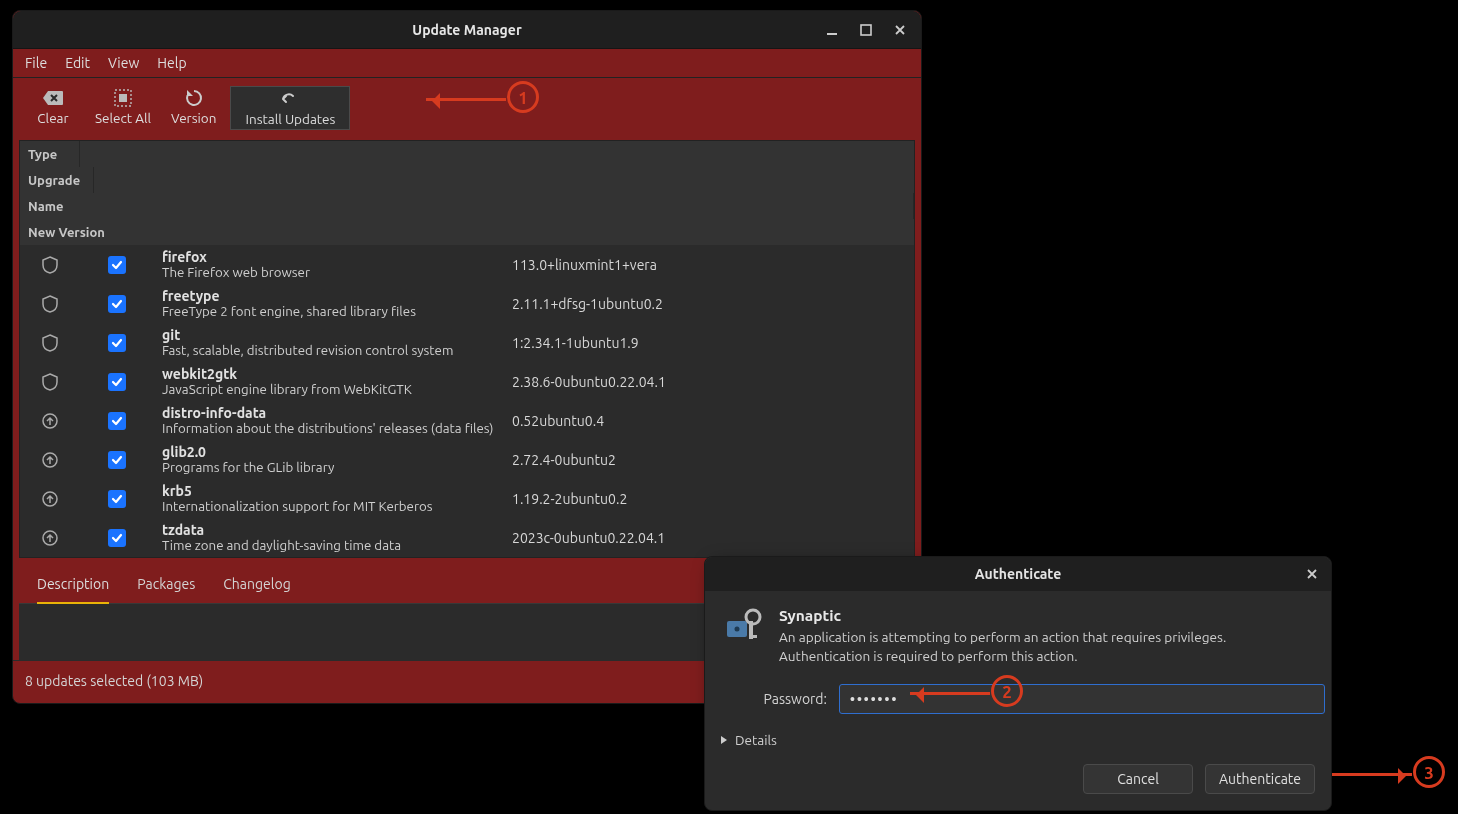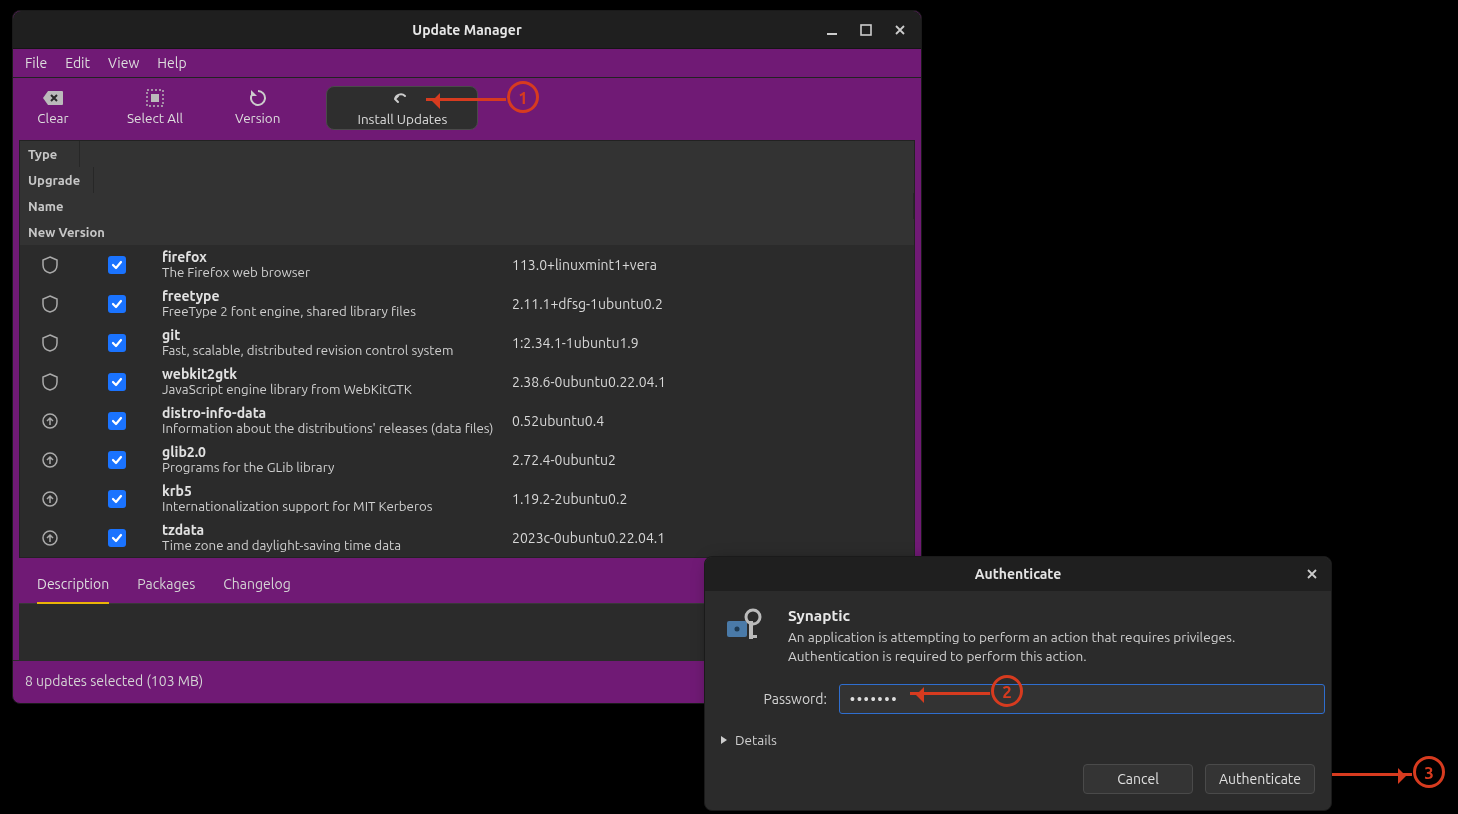--- a/index.html
+++ b/index.html
@@ -12,21 +12,21 @@
     color: #d6d6d6;
     position: relative;
     overflow: hidden;
   }
 
   
   .window {
     position: absolute;
     left: 12px; top: 10px;
     width: 910px;
-    background: #701a75;
+    background: #7f1d1d;
     border: 1px solid #1a1a1a;
     border-radius: 8px;
     box-shadow: 8px 8px 18px rgba(0,0,0,.6);
     display: flex; flex-direction: column;
   }
   .titlebar {
     height: 38px;
     background: #1f1f1f;
     display: flex; align-items: center; justify-content: center;
     position: relative;
@@ -46,37 +46,37 @@
   }
   .menubar {
     display: flex; gap: 18px;
     padding: 6px 12px;
     font-size: 14px;
     border-bottom: 1px solid #222;
   }
   .menubar > div { color: #ddd; }
 
   .toolbar {
-    display: flex; gap: 40px;
+    display: flex; gap: 8px;
     padding: 8px 12px 10px;
     text-align: right;
   }
   .tool-btn {
     display: flex; flex-direction: column; align-items: center;
     color: #ddd; font-size: 13.5px;
     padding: 2px 6px; min-width: 56px;
   }
   .tool-btn .ticon {
     width: 22px; height: 20px; margin-bottom: 2px;
     display: flex; align-items: center; justify-content: center;
   }
   .tool-install {
     border: 1px solid #4a4a4a;
-    border-radius: 8px;
-    padding: 2px 30px;
+    border-radius: 0;
+    padding: 2px 14px;
     background: #2e2e2e;
     min-width: 120px;
   }
 
   .update-table {
     margin: 0 6px;
     border: 1px solid #222;
     background: #2b2b2b;
   }
   .table-head {
@@ -153,21 +153,21 @@
     background: #1f1f1f;
     display: flex; align-items: center; justify-content: center;
     border-radius: 8px 8px 0 0;
     font-weight: 600;
     color: #e4e4e4;
     position: relative;
   }
   .dlg-close { position:absolute; right:8px; top:6px; width:22px; height:22px;
     display:flex; align-items:center; justify-content:center; color:#ccc; }
   .dlg-body {
-    display: flex; gap: 23px;
+    display: flex; gap: 14px;
     padding: 16px 18px 4px;
   }
   .dlg-icon { width: 42px; flex-shrink:0; }
   .dlg-head { font-weight: 700; font-size: 15.5px; color:#e8e8e8; }
   .dlg-msg  { font-size: 13.6px; color:#cfcfcf; line-height: 1.4; margin-top:4px; }
 
   .pw-row {
     display: flex; align-items: center; gap: 12px;
     padding: 14px 6px 6px;
   }

